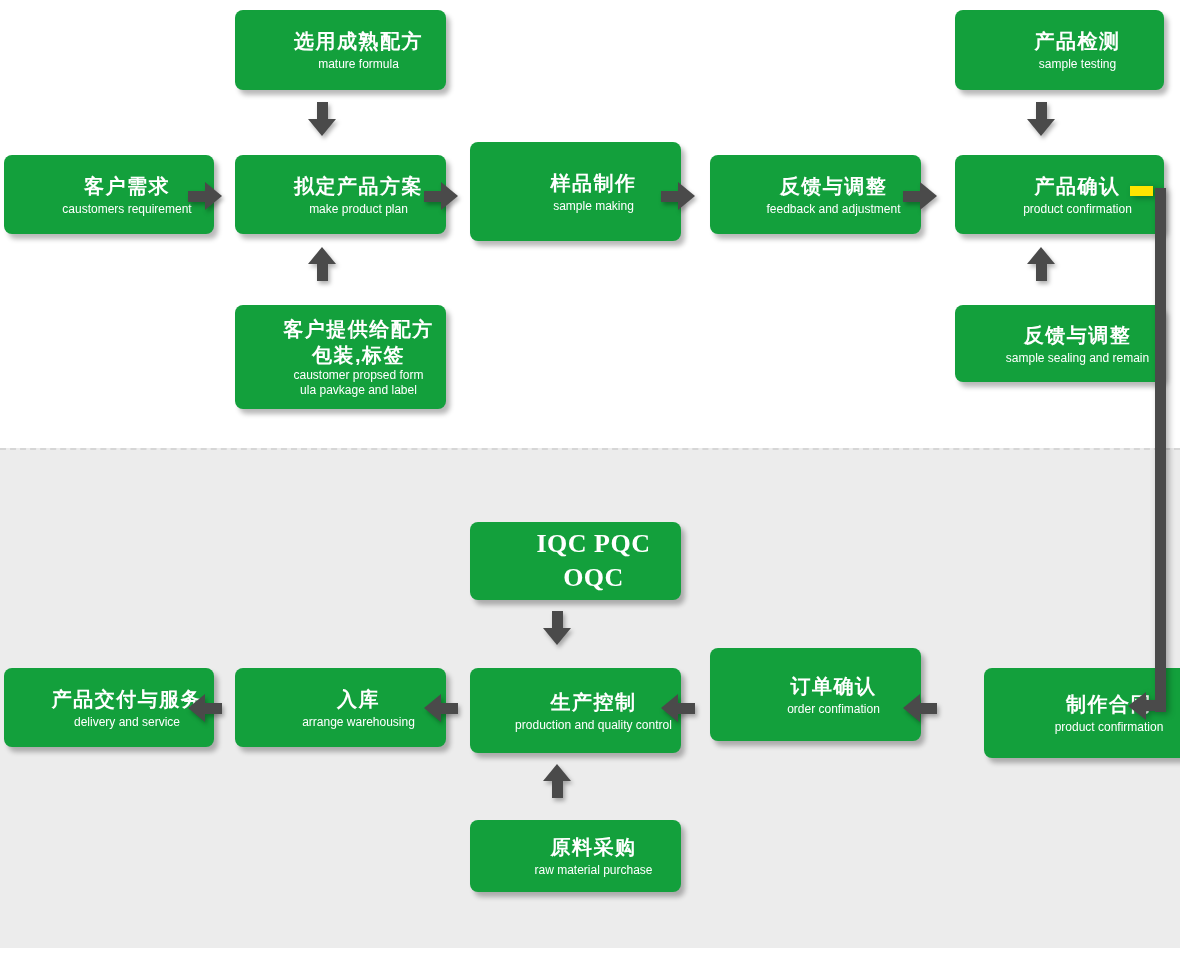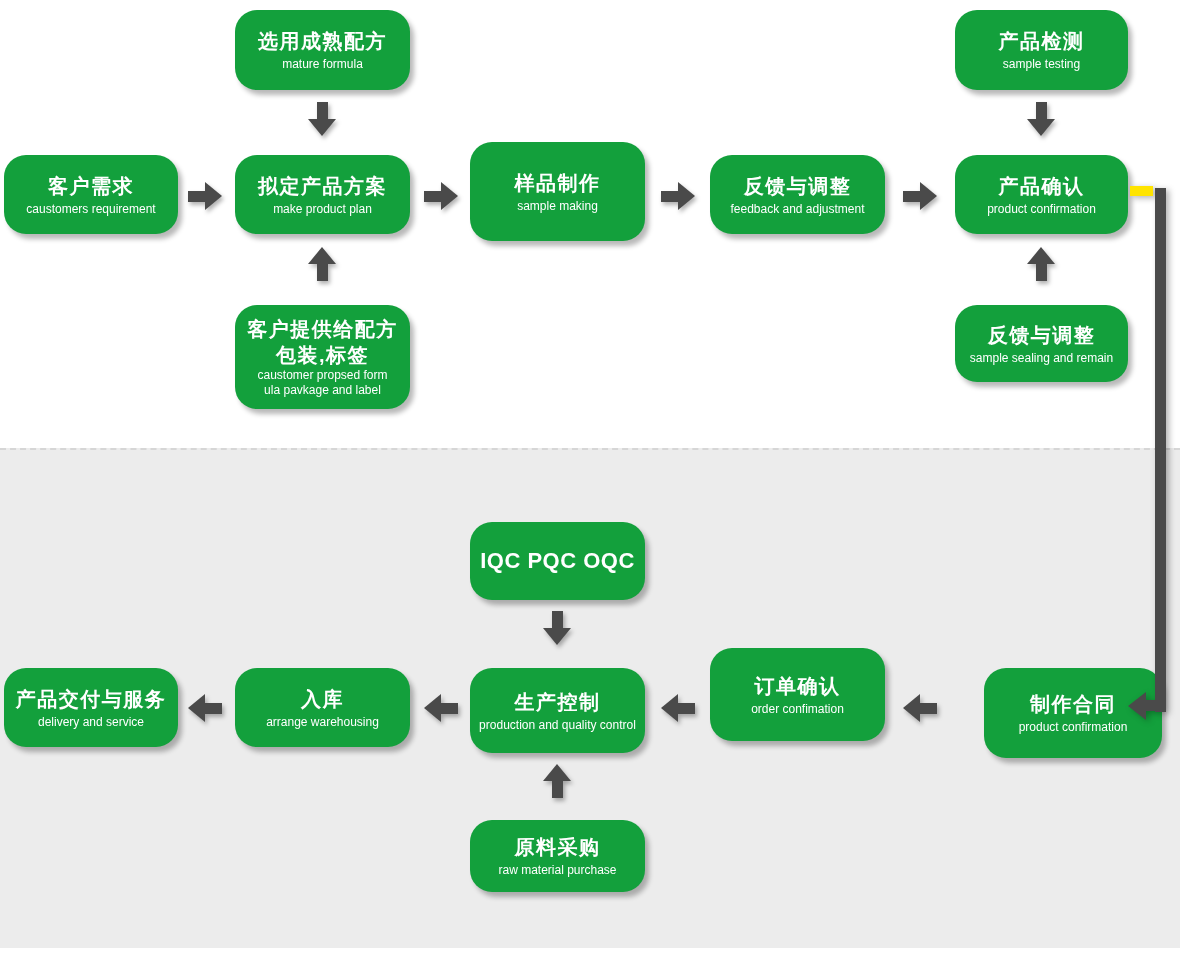--- a/index.html
+++ b/index.html
@@ -16,29 +16,30 @@
   }
   .gray-panel{
     position:absolute;left:0;top:448px;width:1180px;height:500px;
     background:var(--panel);
     border-top:2px dashed #d6d6d6;
     box-sizing:border-box;
   }
   .node{
     position:absolute;
     background:var(--green);
-    border-radius:22px;
+    border-radius:8px;
     color:#ffffff;
     display:flex;flex-direction:column;align-items:center;justify-content:center;
     text-align:center;
     box-shadow:4px 5px 5px rgba(0,0,0,0.28);
+    padding-left:36px;
   }
   .node .t{font-size:20px;font-weight:bold;letter-spacing:1.5px;line-height:1.3;}
   .node .s{font-size:12px;margin-top:3px;line-height:1.25;}
-  .node.iqc .t{font-family:Liberation Sans, sans-serif;font-size:22px;letter-spacing:0.5px;}
+  .node.iqc .t{font-family:Liberation Serif, serif;font-size:26px;letter-spacing:0.5px;}
   
   .ar{position:absolute;filter:drop-shadow(2px 3px 2px rgba(0,0,0,0.3));}
   .ar .shaft{position:absolute;background:var(--arrow);}
   .ar .head{position:absolute;width:0;height:0;}
   .ar.right{width:34px;height:28px;}
   .ar.right .shaft{left:0;top:9px;width:17px;height:11px;}
   .ar.right .head{left:17px;top:0;border-top:14px solid transparent;border-bottom:14px solid transparent;border-left:17px solid var(--arrow);}
   .ar.left{width:34px;height:28px;}
   .ar.left .shaft{right:0;top:9px;width:17px;height:11px;}
   .ar.left .head{left:0;top:0;border-top:14px solid transparent;border-bottom:14px solid transparent;border-right:17px solid var(--arrow);}

